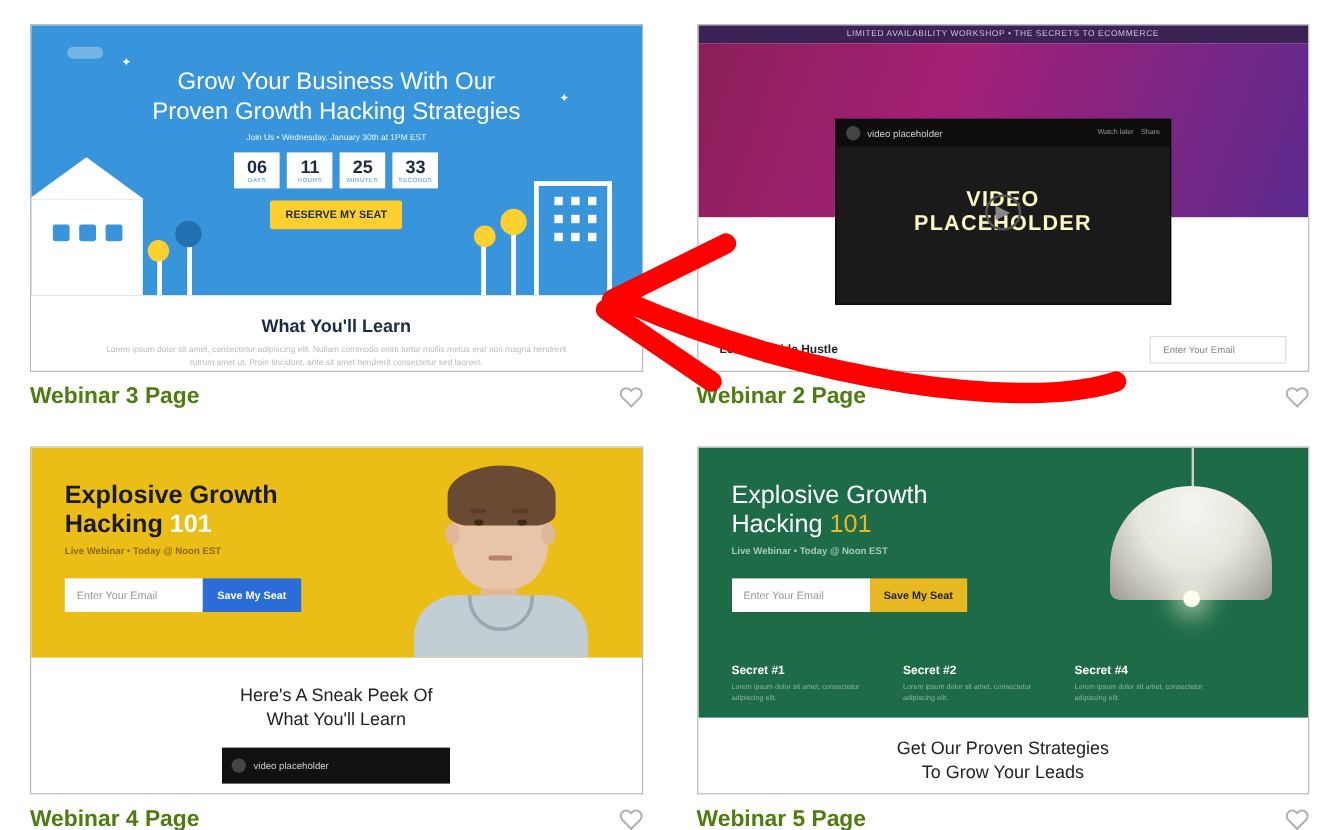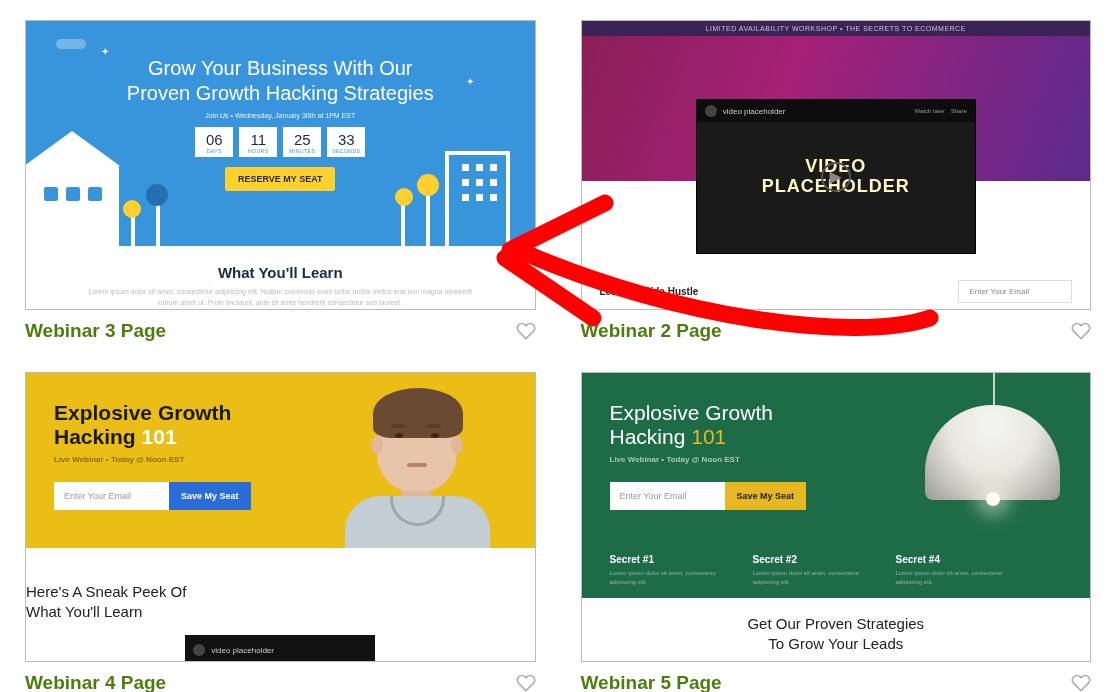--- a/index.html
+++ b/index.html
@@ -38,21 +38,21 @@
     width: 20px; height: 20px;
     color: #b0b0b0;
     cursor: pointer;
   }
   
   .c1-hero { background:#3895db; color:#fff; height:225px; position:relative; overflow:hidden; }
   .c1-title { text-align:center; font-weight:400; font-size:20px; line-height:1.25; padding-top:35px; }
   .c1-sub   { text-align:center; font-size:7px; margin-top:6px; opacity:.9;}
   .c1-timer { display:flex; justify-content:center; gap:6px; margin-top:8px;}
   .c1-cell  { background:#fff; color:#1b2b45; width:38px; text-align:center; padding:4px 0 3px; position:relative;}
-  .c1-cell .num { font-size:15px; font-weight:400; display:block;}
+  .c1-cell .num { font-size:15px; font-weight:700; display:block;}
   .c1-cell .lab { font-size:5px; color:#3895db; display:block; letter-spacing:.5px;}
   .c1-btn  { display:block; width:110px; margin:10px auto 0; background:#ffd02e; color:#1b2b45; font-size:9px; font-weight:700; text-align:center; padding:7px 0; border-radius:2px;}
   .c1-house-l{position:absolute;left:-2px;bottom:0;width:95px;height:80px;background:#fff;}
   .c1-roof-l{position:absolute;left:-2px;bottom:80px;width:0;height:0;border-left:48px solid transparent;border-right:48px solid transparent;border-bottom:35px solid #fff;}
   .c1-win{position:absolute;width:14px;height:14px;background:#3895db;border-radius:2px;}
   .c1-build-r{position:absolute;right:25px;bottom:0;width:65px;height:95px;border:4px solid #fff;border-bottom:none;}
   .c1-build-r::before{content:"";position:absolute;inset:6px;background:repeating-linear-gradient(90deg,#fff 0 4px,transparent 4px 12px),repeating-linear-gradient(0deg,#fff 0 4px,transparent 4px 12px);opacity:.0;}
   .c1-wdot{position:absolute;width:7px;height:7px;background:#fff;}
   .c1-tree{position:absolute;bottom:0;width:4px;height:60px;background:#fff;}
   .c1-ball{position:absolute;width:22px;height:22px;border-radius:50%;}
@@ -85,21 +85,21 @@
   .c3-person{position:absolute;right:30px;top:15px;width:170px;height:200px;}
   .c3-head{width:80px;height:95px;background:#e8c4a8;border-radius:45% 45% 40% 40%;position:absolute;top:8px;left:42px;}
   .c3-hair{position:absolute;top:0px;left:38px;width:90px;height:50px;background:#6b4a33;border-radius:50% 50% 20% 20%;}
   .c3-neck{position:absolute;top:96px;left:66px;width:30px;height:18px;background:#e0b898;}
   .c3-shirt{position:absolute;top:108px;left:10px;width:145px;height:90px;background:#c2cdd4;border-radius:35px 35px 0 0;}
   .c3-collar{position:absolute;top:108px;left:55px;width:55px;height:30px;background:#c2cdd4;border:3px solid #9aa8b2;border-top:none;border-radius:0 0 30px 30px;}
   .c3-ear{position:absolute;width:12px;height:18px;background:#e0b898;border-radius:50%;top:48px;}
   .c3-eye{position:absolute;width:8px;height:5px;background:#3a2a1a;border-radius:50%;top:45px;}
   .c3-brow{position:absolute;width:14px;height:4px;background:#5a3d28;border-radius:3px;top:36px;}
   .c3-mouth{position:absolute;width:20px;height:4px;background:#b8816a;border-radius:3px;top:75px;left:72px;}
-  .c3-band{text-align:left;padding-top:34px;}
+  .c3-band{text-align:center;padding-top:22px;}
   .c3-bt{font-size:15px;color:#222;line-height:1.3;}
   .c3-vid{width:190px;height:30px;background:#111;margin:14px auto 0;display:flex;align-items:center;gap:6px;padding:0 8px;color:#ccc;font-size:8px;}
   
   .c4-hero{background:#1e6b47;height:225px;position:relative;padding:28px 0 0 28px;overflow:hidden;}
   .c4-h{color:#fff;font-size:21px;line-height:1.15;}
   .c4-h .accent{color:#e8b822;}
   .c4-sub{color:#a8c9b7;font-size:8px;font-weight:700;margin-top:6px;}
   .c4-row{display:flex;margin-top:18px;}
   .c4-input{background:#fff;font-size:9px;color:#999;padding:9px 10px;width:115px;}
   .c4-btn{background:#e8b822;color:#222;font-size:9px;font-weight:600;padding:9px 12px;}

